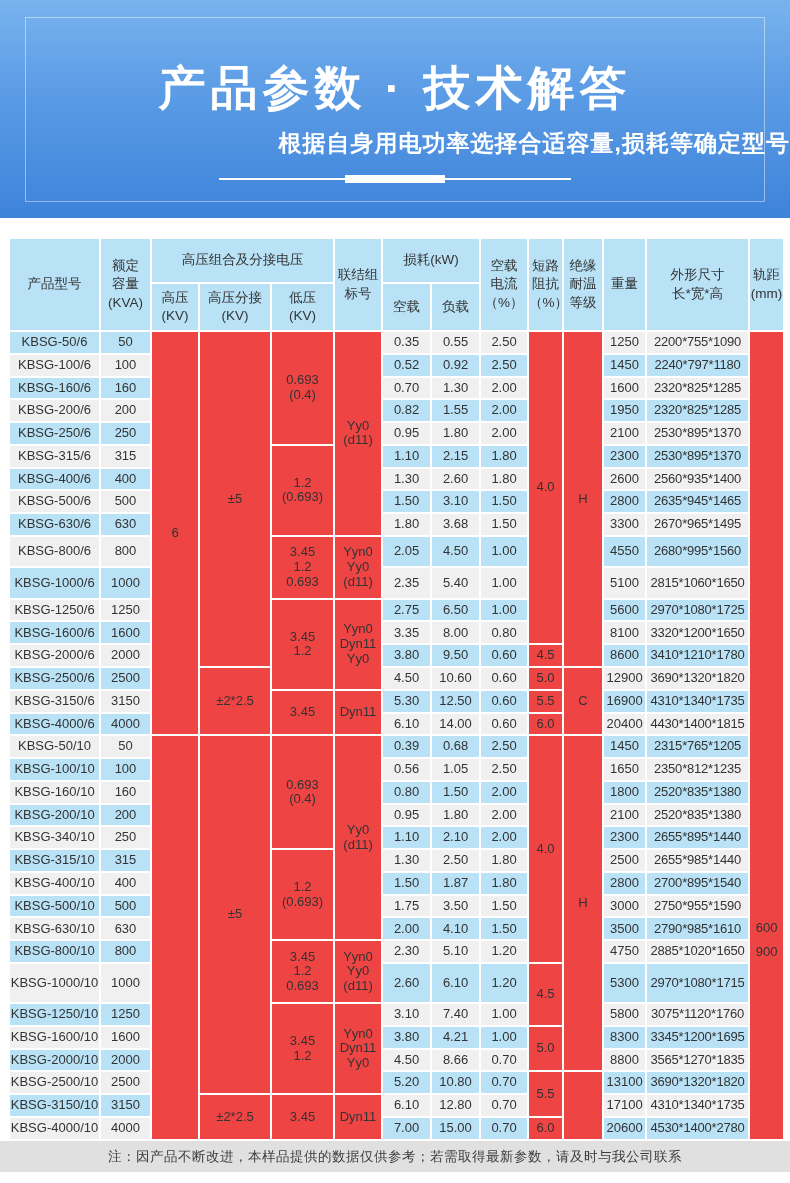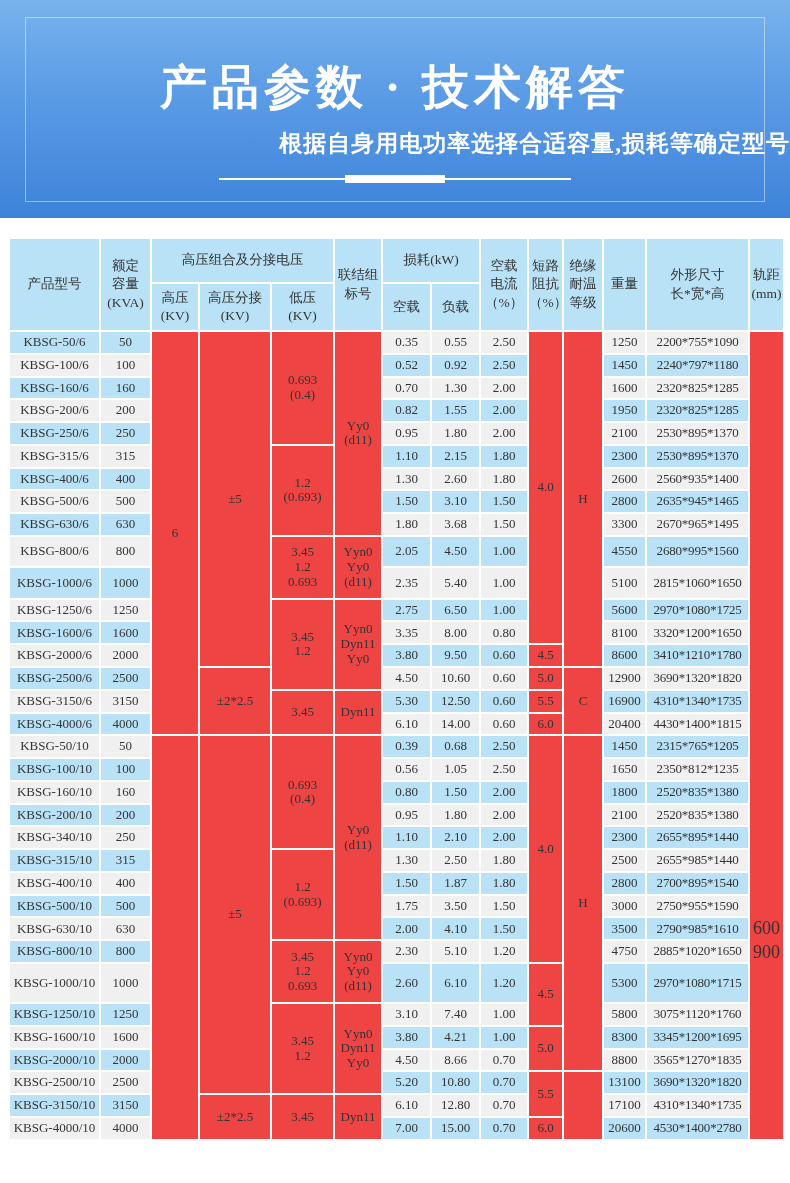--- a/index.html
+++ b/index.html
@@ -1,17 +1,17 @@
 <!DOCTYPE html>
 <html><head>
 <meta charset="utf-8">
 <style>
   html,body{margin:0;padding:0;}
   body{font-family:"Liberation Sans","DejaVu Sans",sans-serif;background:#ffffff;}
-  #page{position:relative;width:790px;height:1183px;background:#ffffff;overflow:hidden;font-family:Liberation Serif, serif;}
+  #page{position:relative;width:790px;height:1183px;background:#ffffff;overflow:hidden;}
 
   
   .banner{position:absolute;left:0;top:0;width:790px;height:218px;
     background:linear-gradient(180deg,#79b3ee 0%,#5d9de6 40%,#3d83da 100%);}
   .banner-inner{position:absolute;left:25px;top:17px;width:738px;height:183px;
     border:1px solid rgba(255,255,255,0.45);}
   .banner-title{position:absolute;left:0;top:64px;width:790px;text-align:center;
     color:#ffffff;font-size:47px;font-weight:bold;letter-spacing:5px;line-height:1;}
   .banner-sub{position:absolute;left:0;top:130px;width:790px;text-align:right;
     color:#ffffff;font-size:23px;font-weight:bold;letter-spacing:1px;line-height:1.2;}
@@ -25,21 +25,21 @@
   table.spec th,table.spec td{border:2px solid #ffffff;padding:0;text-align:center;
     vertical-align:middle;color:#333333;white-space:pre-line;overflow:hidden;}
   table.spec th{background:#b9e2f6;font-weight:400;font-size:13.5px;line-height:1.35;}
   tr.h1{height:45px;} tr.h2{height:48px;}
   table.spec td{font-size:13px;line-height:1.12;}
   td.td-gray{background:#f0f0f0;}
   td.td-blue{background:#b9e2f6;}
   td.td-merged{background:#ef4444;}
   td.td-dims{font-size:12.4px;letter-spacing:-0.2px;}
   td.td-gauge{vertical-align:top;}
-  .gauge-text{margin-top:408px;font-size:18px;line-height:24px;color:#333;}
+  .gauge-text{margin-top:408px;font-size:13px;line-height:24px;color:#333;}
 
   
   .note{position:absolute;left:0;top:1141px;width:790px;height:31px;background:#e0e0e0;
     color:#3c3c3c;font-size:13.5px;line-height:31px;text-align:center;letter-spacing:0.5px;}
 </style>
 </head>
 <body>
 
 <div id="page">
 
@@ -469,14 +469,15 @@
           <td class="td-blue">7.00</td>
           <td class="td-blue">15.00</td>
           <td class="td-blue">0.70</td>
           <td rowspan="1" class="td-merged">6.0</td>
           <td class="td-blue">20600</td>
           <td class="td-blue td-dims">4530*1400*2780</td>
         </tr>
       </tbody>
   </table>
 
+  <div class="note">注：因产品不断改进，本样品提供的数据仅供参考；若需取得最新参数，请及时与我公司联系</div>
 
 </div>
 
 </body></html>

